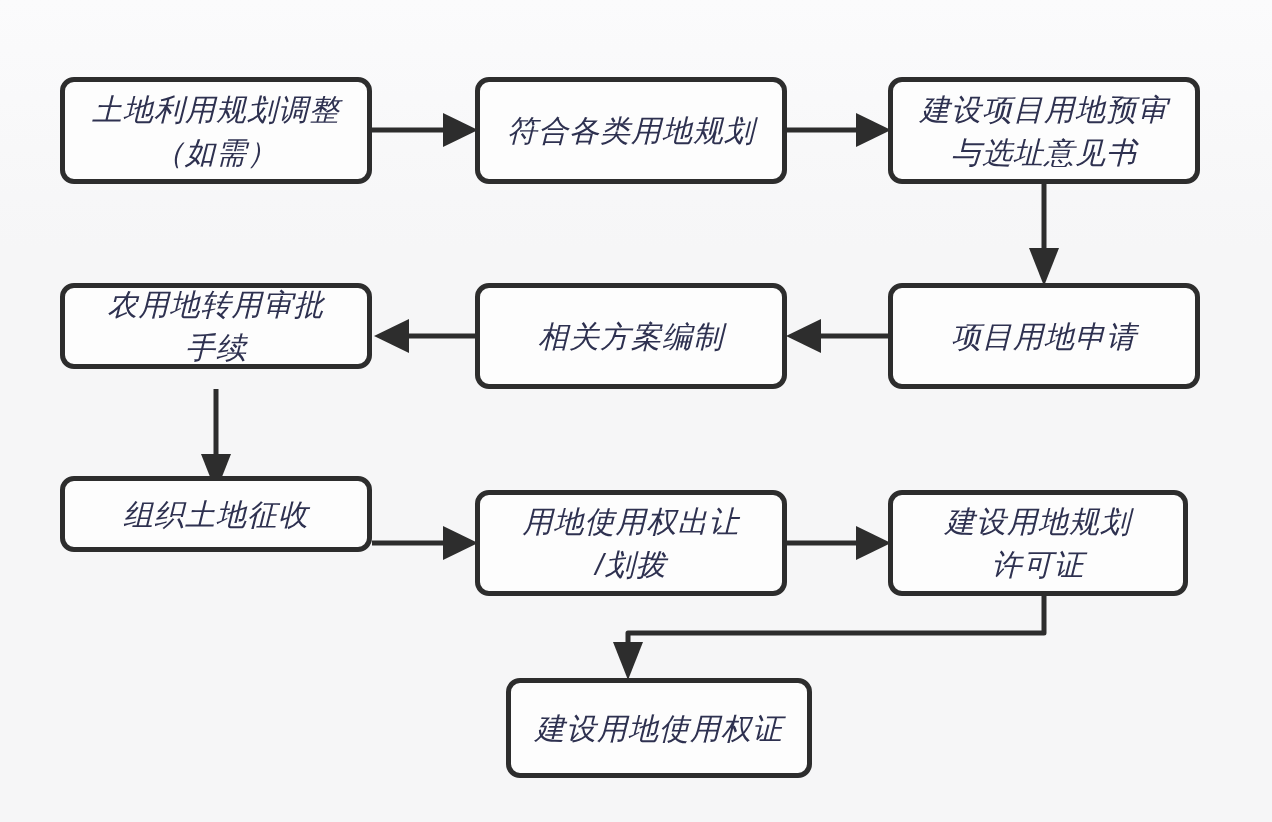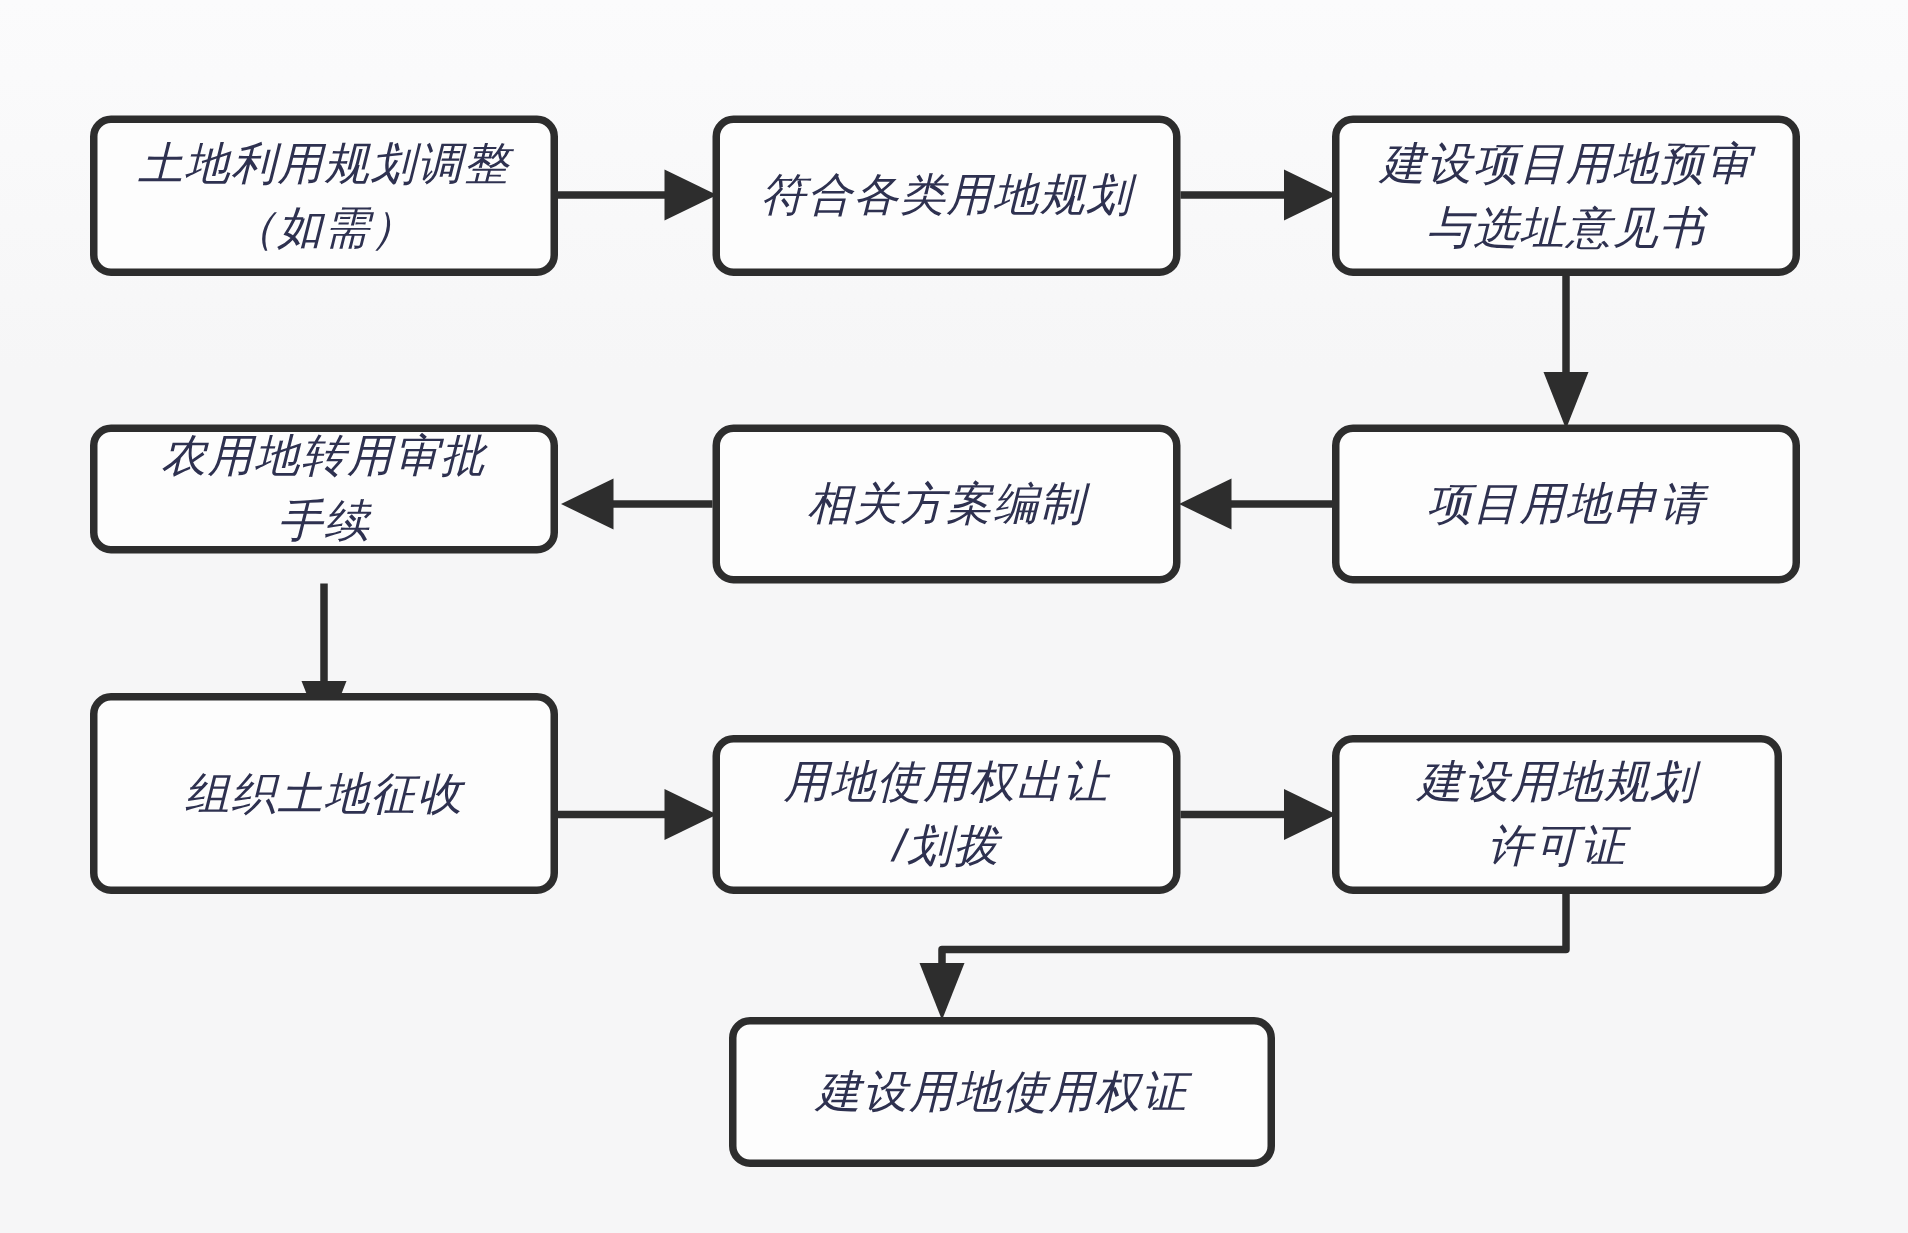--- a/index.html
+++ b/index.html
@@ -116,31 +116,31 @@
 
   <div class="node" style="left:475px; top:283px; width:312px; height:106px">
     <span class="node-label">相关方案编制</span>
   </div>
 
   <div class="node" style="left:60px; top:283px; width:312px; height:86px">
     <span class="node-label">农用地转用审批
 手续</span>
   </div>
 
-  <div class="node" style="left:60px; top:462px; width:312px; height:134px">
+  <div class="node" style="left:60px; top:476px; width:312px; height:76px">
     <span class="node-label">组织土地征收</span>
   </div>
 
   <div class="node" style="left:475px; top:490px; width:312px; height:106px">
     <span class="node-label">用地使用权出让
 /划拨</span>
   </div>
 
   <div class="node" style="left:888px; top:490px; width:300px; height:106px">
     <span class="node-label">建设用地规划
 许可证</span>
   </div>
 
-  <div class="node" style="left:486px; top:678px; width:364px; height:100px">
+  <div class="node" style="left:506px; top:678px; width:306px; height:100px">
     <span class="node-label">建设用地使用权证</span>
   </div>
 
 </div>
 
 </body></html>

